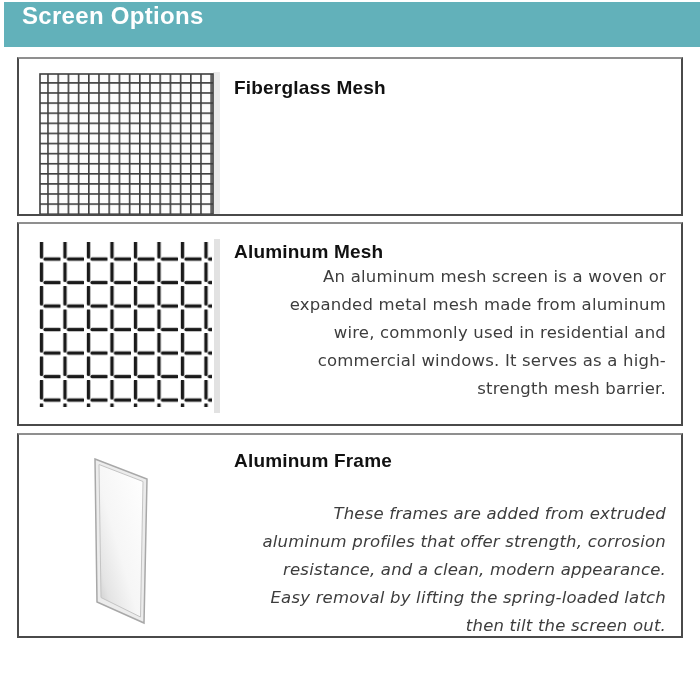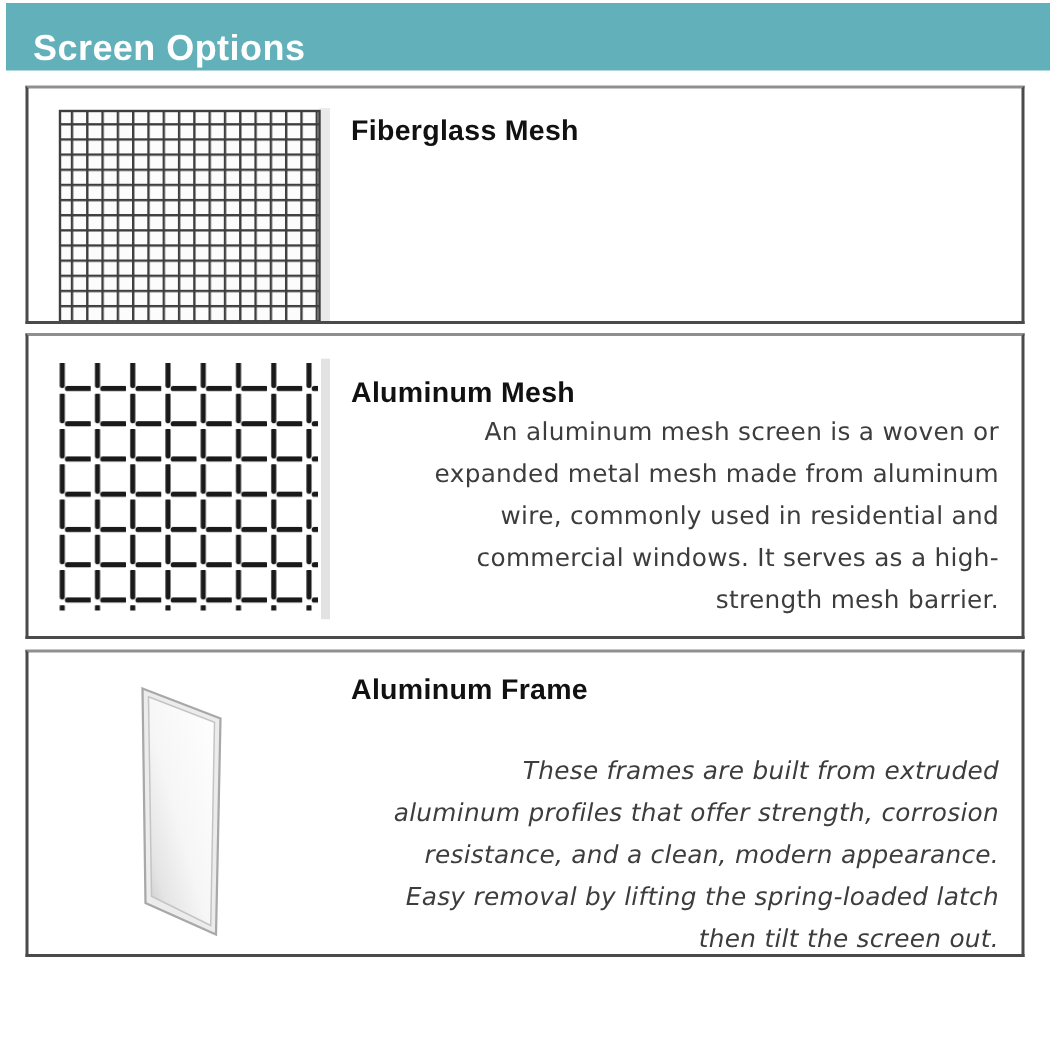--- a/index.html
+++ b/index.html
@@ -4,21 +4,21 @@
 <style>
   html,body{margin:0;padding:0;}
   body{
     width:700px;height:700px;background:#ffffff;
     font-family:"DejaVu Sans", sans-serif;
     -webkit-font-smoothing:antialiased;
     overflow:hidden;
   }
   .titlebar{
     margin:2px 0 0 4px;height:45px;background:#62b1ba;
-    display:flex;align-items:flex-end;padding-left:18px;box-sizing:border-box;
+    display:flex;align-items:flex-start;padding-left:18px;box-sizing:border-box;
   }
   .titlebar h1{
     margin:0;color:#ffffff;
     font-family:"Liberation Sans", sans-serif;
     font-weight:700;font-size:24px;letter-spacing:.3px;
   }
   .cards{margin:10px 17px 0 17px;}
   .card{
     box-sizing:border-box;width:666px;background:#ffffff;
     border:2px solid #4a4a4a;border-top-color:#8f8f8f;
@@ -30,21 +30,21 @@
   .card.c3{height:205px;margin-bottom:0;}
   .photo{flex:0 0 183px;}
   .content{flex:1;margin-left:14px;min-width:0;}
   .card h2{
     margin:0;color:#111111;
     font-family:"Liberation Sans", sans-serif;
     font-weight:700;font-size:19px;letter-spacing:.2px;
     line-height:23px;
   }
   .c1 h2{margin-top:3px;}
-  .c2 h2{margin-top:13px;}
+  .c2 h2{margin-top:2px;}
   .card p{
     margin:0;color:#3d3d3d;
     font-size:16.5px;line-height:28px;letter-spacing:.2px;text-align:right;
   }
   .desc-justify{margin-top:26px !important;text-align:justify;}
   .desc-pre{white-space:pre-line;}
   .desc-italic{font-style:italic;margin-top:28px !important;}
   .c1 .photo svg{margin-top:-1px;display:block;}
   .c2 .photo svg{margin-top:1px;display:block;}
   .c3 .photo svg{margin-top:0;margin-left:40px;display:block;}
@@ -114,21 +114,21 @@
               <stop offset="0.82" stop-color="#e4e4e4"></stop>
               <stop offset="1" stop-color="#c6c6c6"></stop>
             </linearGradient>
           </defs>
           <polygon points="18,10 70,30 67,174 20,153" fill="#ececec" stroke="#a8a8a8" stroke-width="1.5"></polygon>
           <polygon points="22,15.5 66,32.5 63.5,168 24,148.5" fill="url(#frameSheen)" stroke="#c4c4c4" stroke-width="1"></polygon>
         </svg>
       </div>
       <div class="content">
         <h2>Aluminum Frame</h2>
-        <p class="desc-pre desc-italic">These frames are built from extruded
+        <p class="desc-pre desc-italic">These frames are added from extruded
 aluminum profiles that offer strength, corrosion
 resistance, and a clean, modern appearance.
 Easy removal by lifting the spring-loaded latch
 then tilt the screen out.</p>
       </div>
     </section>
 
   </main>
 </div>
 

